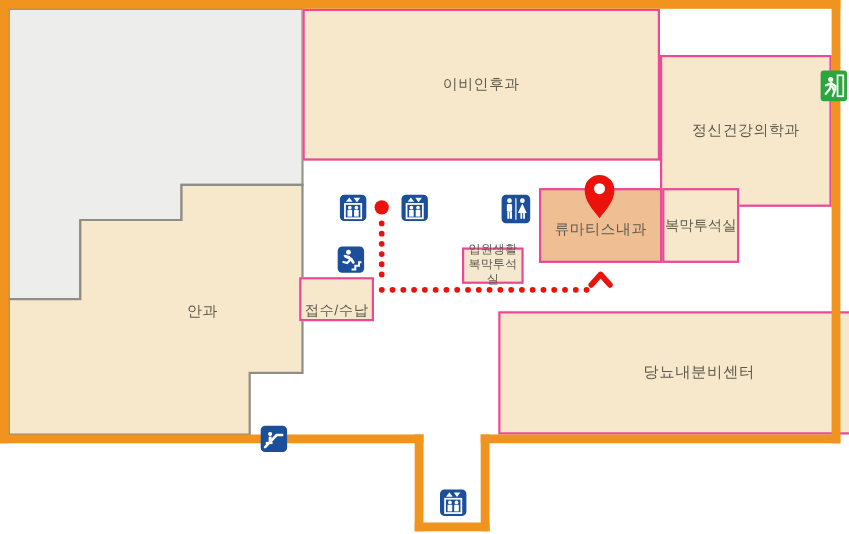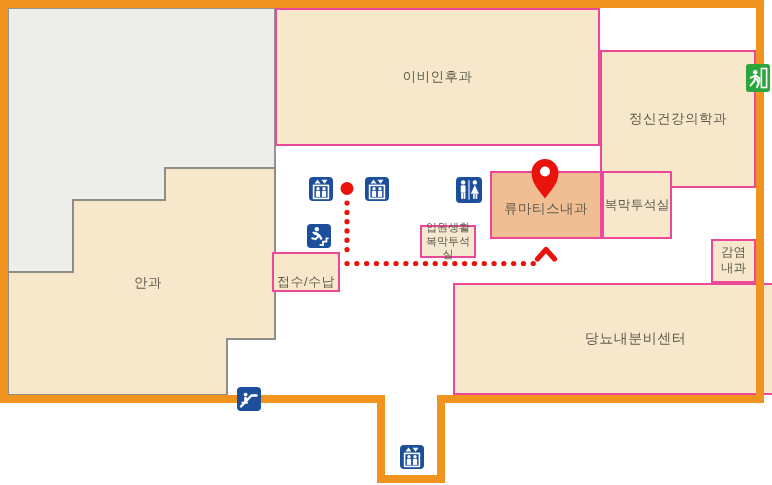--- a/index.html
+++ b/index.html
@@ -49,29 +49,25 @@
   </div>
   <div class="room" style="left:600px;top:8px;width:156px;height:138px;margin-top:42px;">
     <span>정신건강의학과</span>
   </div>
   <div class="room room--highlight" style="left:490px;top:171px;width:112px;height:68px;">
     <span style="margin-top:8px;">류마티스내과</span>
   </div>
   <div class="room" style="left:602px;top:171px;width:70px;height:68px;font-size:13px;letter-spacing:0;">
     <span>복막투석실</span>
   </div>
-  <div class="room" style="left:711px;top:239px;width:45px;height:44px;font-size:12.5px;letter-spacing:0;">
-    <span>감염</span>
-    <span>내과</span>
-  </div>
   <div class="room" style="left:453px;top:283px;width:365px;height:112px;font-size:14px;">
     <span>당뇨내분비센터</span>
   </div>
 
-  <div class="freelabel" style="left:98px;top:267px;width:100px;height:32px;">
+  <div class="freelabel" style="left:98px;top:267px;width:100px;height:32px;justify-content:flex-end;">
     <span>안과</span>
   </div>
 
   <div class="room room--box" style="left:272px;top:252px;width:68px;height:40px;justify-content:flex-end;">
     <span>접수/수납</span>
   </div>
   <div class="room room--box room--tiny" style="left:420px;top:225px;width:56px;height:33px;background:#F5E8D0;">
     <span>입원생활</span>
     <span>복막투석실</span>
   </div>

